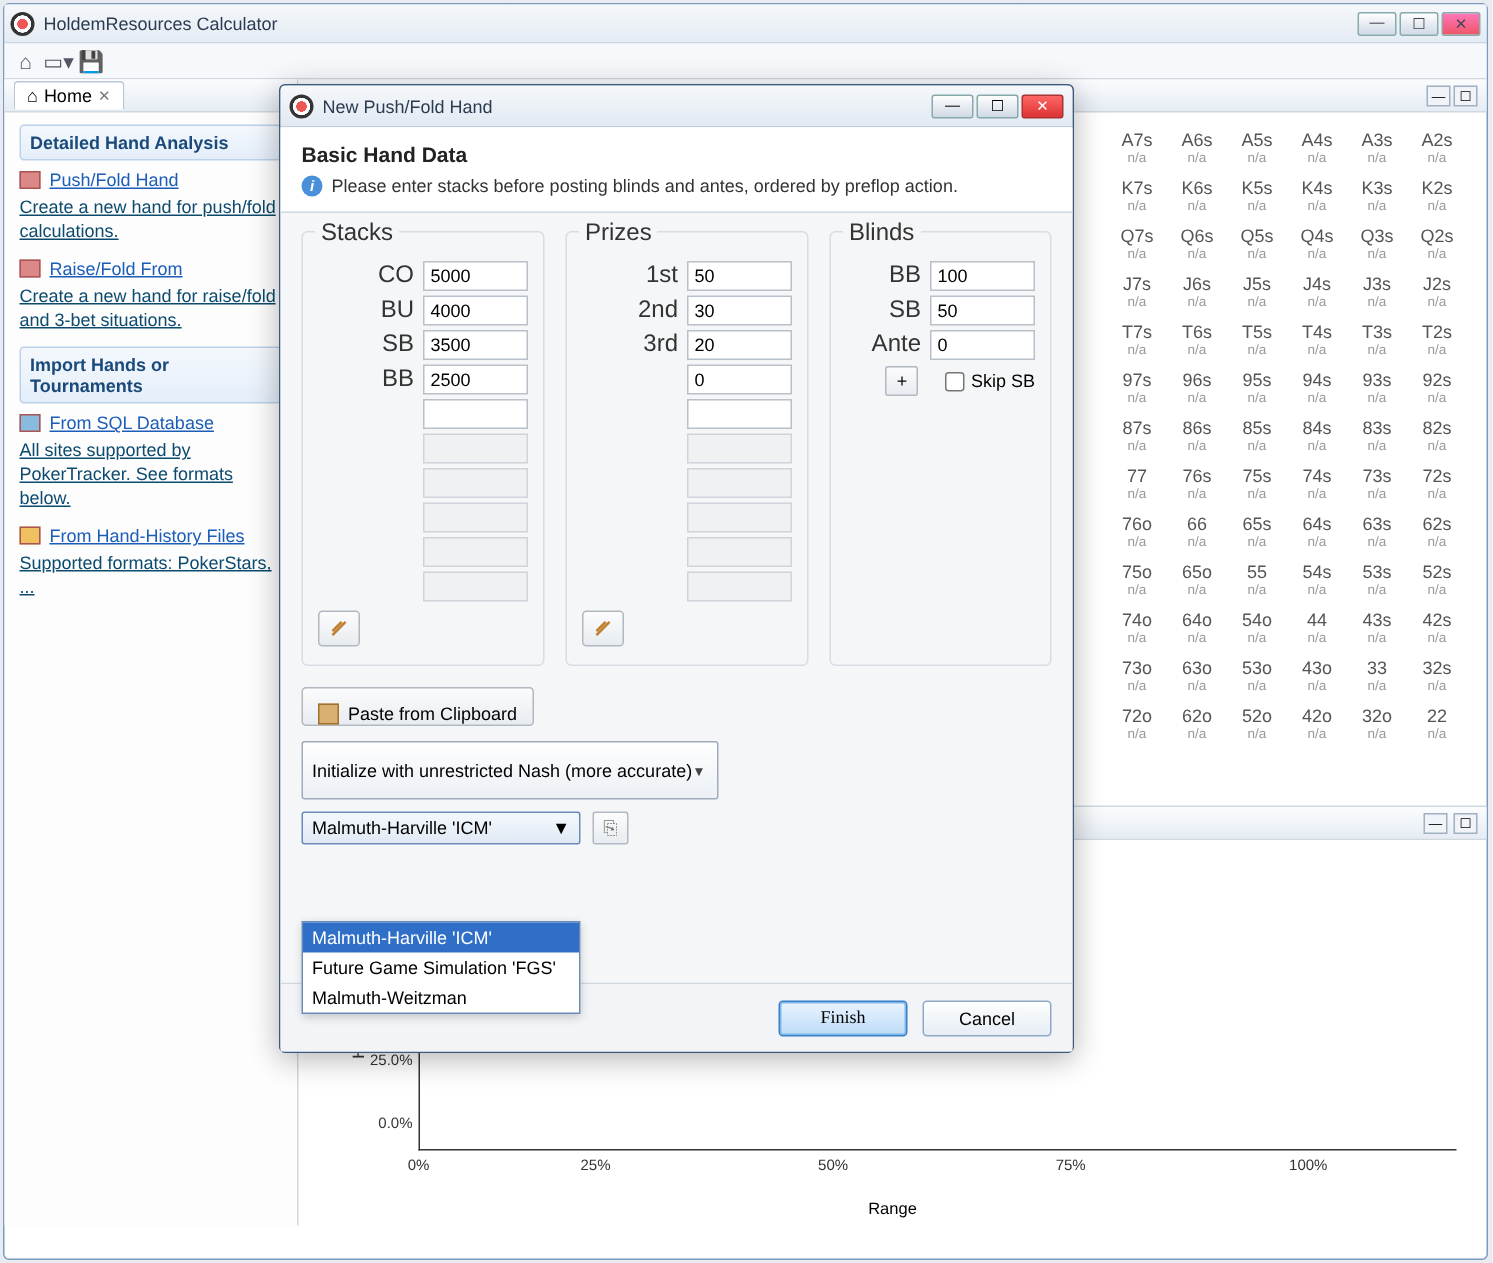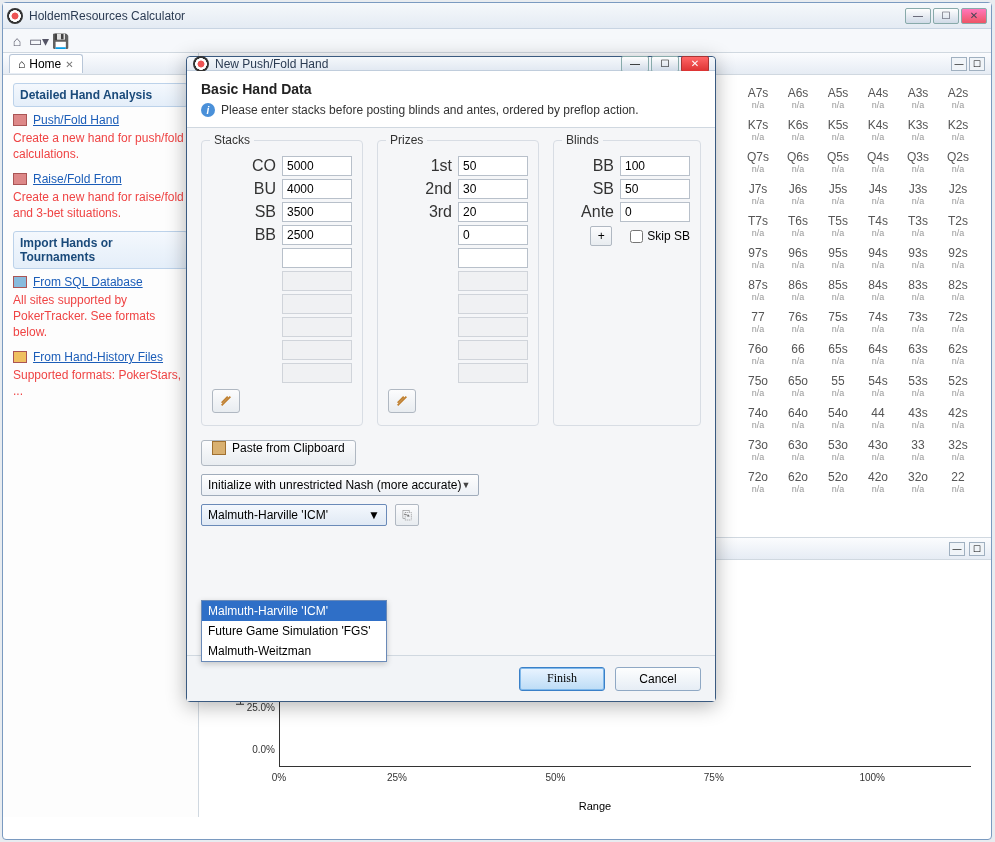--- a/index.html
+++ b/index.html
@@ -24,21 +24,21 @@
 .tab-head{height:22px;display:flex;align-items:center;padding:0 6px;border-bottom:1px solid #d0d8e0;background:linear-gradient(#fbfcfe,#e6ecf4);}
 .tab-head .tab{background:#fff;border:1px solid #b8c6d8;border-bottom:none;padding:2px 8px;border-radius:3px 3px 0 0;display:flex;align-items:center;gap:4px;}
 .tab-head .tab .x{font-size:10px;color:#777;}
 .left-content{padding:8px 10px; font-size:12px; overflow:hidden;}
 .section-title{font-weight:bold;color:#1a4a7a;padding:4px 0;border:1px solid #bcd2ea;background:linear-gradient(#f4f8fd,#e4eef9);border-radius:3px;text-align:left;padding-left:6px;margin-bottom:6px;}
 .link{color:#1b5db8;text-decoration:underline;cursor:pointer;display:inline-block;}
 .left-row{display:flex;align-items:center;gap:6px;margin:4px 0;}
 .left-row .mini-icon{width:14px;height:12px;background:#d88;border:1px solid #a55;}
 .left-row .mini-icon.db{background:#8bd;}
 .left-row .mini-icon.folder{background:#f0c060;}
-.desc{color:#ef4444;margin:4px 0 10px 0;line-height:1.3;}
+.desc{color:#0c4a6e;margin:4px 0 10px 0;line-height:1.3;text-decoration:underline;}
 
 .right-area{flex:1;display:flex;flex-direction:column;position:relative;}
 .right-tabs{height:22px;border-bottom:1px solid #d0d8e0;background:linear-gradient(#fbfcfe,#e6ecf4);display:flex;justify-content:flex-end;align-items:center;padding:0 6px;gap:2px;}
 .panel-btn{width:16px;height:14px;border:1px solid #a0b0c0;background:#f0f4f8;font-size:9px;display:flex;align-items:center;justify-content:center;}
 
 .grid-panel{flex:1;padding:8px;overflow:hidden;}
 .hand-grid{display:grid;grid-template-columns:repeat(6,38px);gap:2px;justify-content:flex-end;padding-right:6px;}
 .hand-cell{height:30px;display:flex;flex-direction:column;align-items:center;justify-content:center;font-size:11px;color:#666;}
 .hand-cell .h{font-size:12px;color:#555;}
 .hand-cell .na{font-size:9px;color:#999;}
@@ -50,52 +50,52 @@
 .graph-head .spacer{flex:1;}
 .chart-area{flex:1;padding:10px 20px 10px 40px;position:relative;}
 .axes{position:absolute;left:80px;top:20px;right:20px;bottom:50px;border-left:1px solid #333;border-bottom:1px solid #333;}
 .ylabel{position:absolute;left:10px;top:50%;transform:rotate(-90deg) translateX(20px);font-size:11px;color:#333;}
 .xlabel{position:absolute;bottom:5px;left:50%;transform:translateX(-50%);font-size:11px;}
 .ytick{position:absolute;left:40px;font-size:10px;color:#333;text-align:right;width:36px;}
 .xtick{position:absolute;bottom:34px;font-size:10px;color:#333;transform:translateX(-50%);}
 
 
 .dialog{position:absolute;left:186px;top:56px;width:530px;height:646px;background:#fdfdfd;border:1px solid #3a5a80;border-radius:4px;box-shadow:0 4px 20px rgba(0,0,0,0.3);display:flex;flex-direction:column;}
-.dialog .dtitle{height:14px;background:linear-gradient(#f5f8fb,#e2e9f2);display:flex;align-items:center;padding:0 6px;border-bottom:1px solid #c0cddc;border-radius:4px 4px 0 0;}
+.dialog .dtitle{height:28px;background:linear-gradient(#f5f8fb,#e2e9f2);display:flex;align-items:center;padding:0 6px;border-bottom:1px solid #c0cddc;border-radius:4px 4px 0 0;}
 .dialog .dtitle .dicon{width:16px;height:16px;background:radial-gradient(circle,#e55 30%,#fff 32%,#fff 50%,#333 52%);border-radius:50%;margin-right:6px;}
 .dialog .dtitle .dt{flex:1;color:#2b3b52;}
 .dialog .dwinbtns{display:flex;gap:2px;}
 .dialog .dwb{width:28px;height:16px;border:1px solid #8aa;background:linear-gradient(#fefefe,#d0dae7);border-radius:2px;display:flex;align-items:center;justify-content:center;font-size:10px;}
 .dialog .dwb.dclose{background:linear-gradient(#f66,#d33);color:#fff;border-color:#a33;}
 
 .dhead{padding:10px 14px;border-bottom:1px solid #d0d8e0;background:#fff;}
 .dhead h3{font-size:14px;font-weight:bold;color:#222;margin-bottom:6px;}
 .dhead .info{display:flex;align-items:center;gap:6px;color:#333;}
 .info-icon{width:14px;height:14px;border-radius:50%;background:#4a90d9;color:#fff;display:flex;align-items:center;justify-content:center;font-size:10px;font-style:italic;font-weight:bold;}
 
 .dbody{flex:1;padding:12px 14px;background:#f5f6f8;overflow:visible;position:relative;}
 .groups{display:flex;gap:14px;}
 .grp{flex:1;border:1px solid #d8dde4;border-radius:4px;padding:8px 10px 12px;background:#f5f6f8;}
-.grp legend,.grp .gtitle{font-size:12px;color:#333;background:#f5f6f8;padding:0 4px;position:relative;top:-16px;left:-2px;display:inline-block;}
+.grp legend,.grp .gtitle{font-size:16px;color:#333;background:#f5f6f8;padding:0 4px;position:relative;top:-16px;left:-2px;display:inline-block;}
 .grp-inner{margin-top:-10px;}
 .field-row{display:flex;align-items:center;gap:6px;margin:3px 0;justify-content:flex-end;}
 .field-row label{width:34px;text-align:right;font-size:16px;color:#333;}
 .field-row input{width:70px;height:20px;border:1px solid #b8c0ca;padding:0 4px;font-size:12px;background:#fff;}
 .field-row input.empty{background:#f3f4f6;}
 .field-row.blank input{background:#f0f1f3;border:1px solid #d0d4da;}
 .clearbtn{width:28px;height:24px;border:1px solid #b0b8c2;background:linear-gradient(#fcfcfd,#e8ecf0);border-radius:3px;margin-top:6px;display:flex;align-items:center;justify-content:center;}
 .clearbtn svg{width:14px;height:14px;}
 .add-btn{width:22px;height:20px;border:1px solid #b0b8c2;background:linear-gradient(#fcfcfd,#e8ecf0);border-radius:2px;display:flex;align-items:center;justify-content:center;font-size:12px;}
 .skip-row{display:flex;align-items:center;gap:4px;justify-content:flex-end;margin-top:4px;}
 .skip-row input[type=checkbox]{width:13px;height:13px;}
 
-.paste-btn{margin-top:14px;height:26px;padding:0 10px;border:1px solid #b0b8c2;background:linear-gradient(#fcfcfd,#e8ecf0);border-radius:3px;display:inline-flex;align-items:flex-start;gap:6px;}
+.paste-btn{margin-top:14px;height:26px;padding:0 10px;border:1px solid #b0b8c2;background:linear-gradient(#fcfcfd,#e8ecf0);border-radius:3px;display:inline-flex;align-items:flex-end;gap:6px;}
 .paste-btn .pico{width:14px;height:14px;background:#d9b070;border:1px solid #a07030;}
 
-.combo{margin-top:8px;width:278px;height:22px;border:1px solid #a0acbb;background:linear-gradient(#fefefe,#ecf0f5);display:flex;align-items:center;padding:0 6px;justify-content:flex-start;border-radius:2px;}
+.combo{margin-top:8px;width:278px;height:39px;border:1px solid #a0acbb;background:linear-gradient(#fefefe,#ecf0f5);display:flex;align-items:center;padding:0 6px;justify-content:flex-start;border-radius:2px;}
 .combo .arrow{font-size:9px;color:#444;}
 .combo-row{display:flex;align-items:center;gap:8px;margin-top:8px;}
 .combo2{width:186px;height:22px;border:1px solid #6a8ab8;background:linear-gradient(#f4f8fd,#e0e9f4);display:flex;align-items:center;padding:0 6px;justify-content:space-between;border-radius:2px;}
 .sidebtn{width:24px;height:22px;border:1px solid #b0b8c2;background:linear-gradient(#fcfcfd,#e8ecf0);border-radius:2px;display:flex;align-items:center;justify-content:center;color:#777;}
 
 .dropdown-list{position:absolute;width:186px;border:1px solid #6a8ab8;background:#fff;box-shadow:0 2px 6px rgba(0,0,0,0.2);}
 .dropdown-list .opt{padding:3px 6px;font-size:12px;}
 .dropdown-list .opt.sel{background:#2f6fc7;color:#fff;}
 
 .dfoot{height:46px;border-top:1px solid #d0d8e0;background:#f2f4f7;display:flex;align-items:center;justify-content:flex-end;padding:0 14px;gap:10px;}

